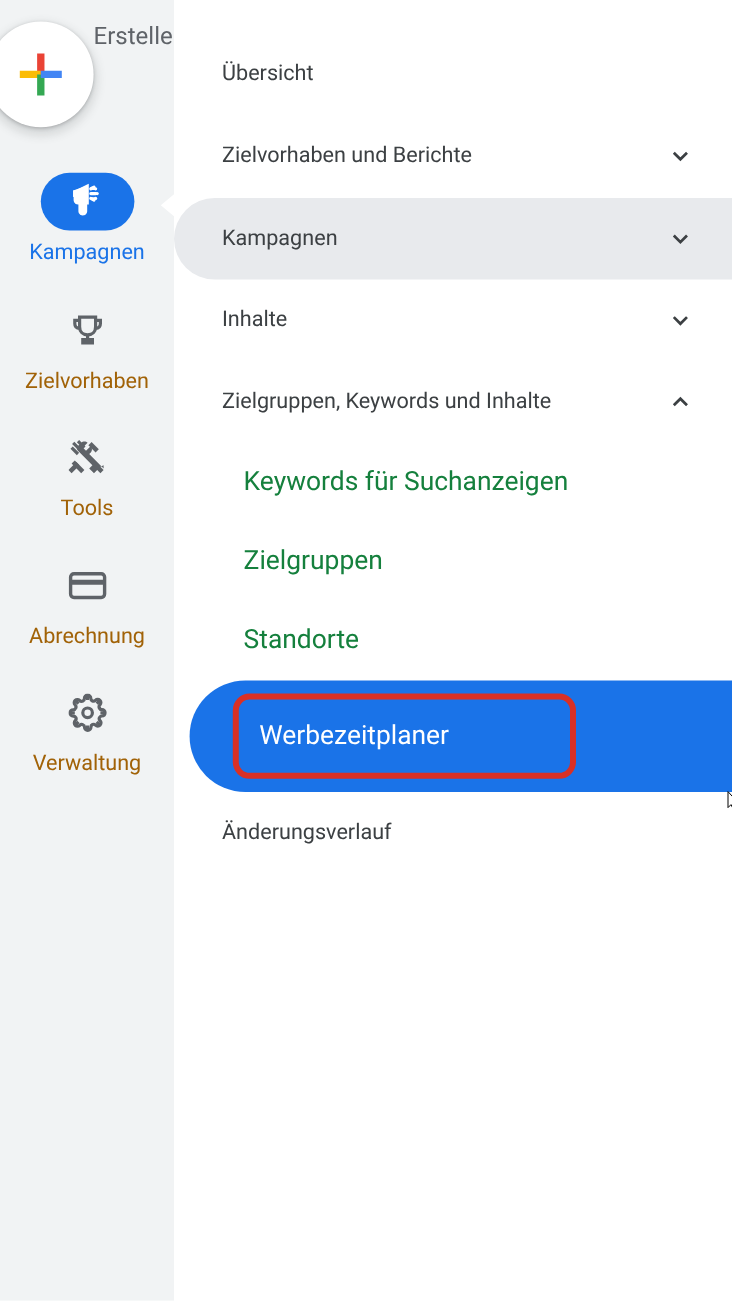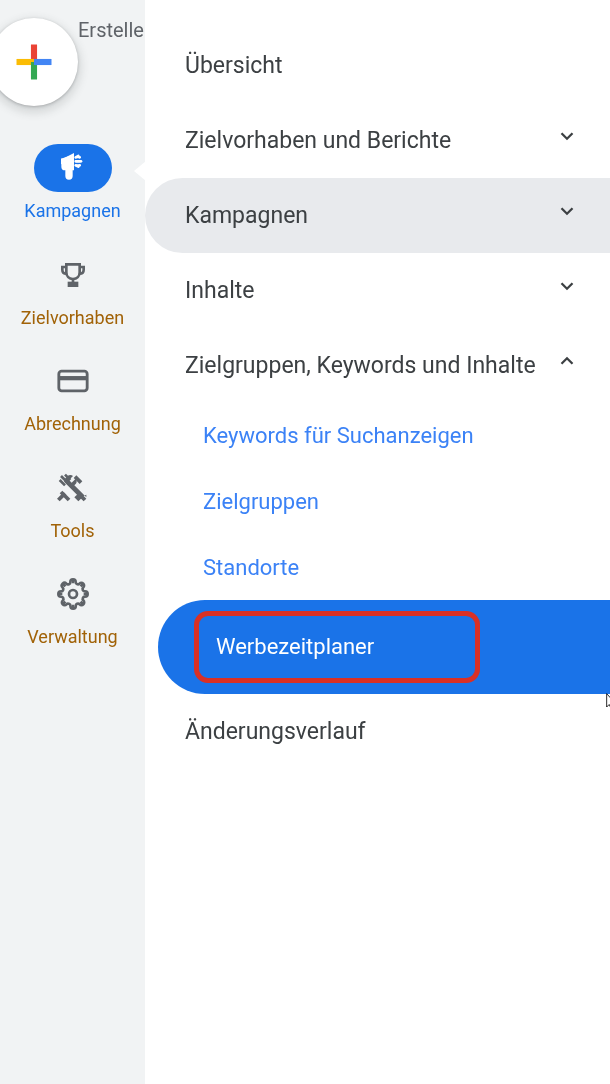--- a/index.html
+++ b/index.html
@@ -100,45 +100,45 @@
     }
 
     .menu-right {
       flex: 1;
       background: #fff;
       padding-top: 28px;
     }
 
     .menu-item {
       display: flex;
-      align-items: flex-start;
+      align-items: center;
       justify-content: space-between;
       padding: 22px 32px 22px 40px;
       cursor: pointer;
-      font-size: 23px;
+      font-size: 18px;
       color: #3c4043;
     }
 
     .menu-item.hovered {
       background: #e8eaed;
       border-top-left-radius: 44px;
       border-bottom-left-radius: 44px;
       margin-left: 0;
       padding-left: 40px;
     }
 
     .menu-item-label {
       line-height: 1.35;
       padding-right: 10px;
     }
 
     .submenu-item {
       padding: 18px 32px 18px 58px;
       font-size: 22px;
-      color: #3b82f6;
+      color: #15803d;
       cursor: pointer;
       line-height: 1.35;
     }
 
     .submenu-item.selected {
       background: #1a73e8;
       color: #fff;
       border-top-left-radius: 48px;
       border-bottom-left-radius: 48px;
       padding-top: 32px;
@@ -207,38 +207,38 @@
         <path d="M17 6 L20 6 L20 8 C20 10 19 11 17 11"></path>
         <path d="M12 15 L12 18"></path>
         <path d="M9 20 L15 20 L15 18 L9 18 Z" fill="#5f6368"></path>
       </svg>
     </div>
     <span class="nav-label">Zielvorhaben</span>
   </div>
 
   <div class="nav-item">
     <div class="nav-icon-wrap">
-      <svg width="34" height="34" viewBox="0 0 24 24" fill="none" stroke="#5f6368" stroke-width="2">
-        <rect x="2" y="5" width="20" height="14" rx="2"></rect>
-        <line x1="2" y1="10" x2="22" y2="10" stroke-width="3"></line>
-      </svg>
-    </div>
-    <span class="nav-label">Abrechnung</span>
-  </div>
-
-  <div class="nav-item">
-    <div class="nav-icon-wrap">
       <svg width="32" height="32" viewBox="0 0 24 24" fill="#5f6368">
         <path d="M22 19l-9-9 1-1c1-1 1-3 0-4l-3 3-2-2 3-3c-1-1-3-1-4 0L6 5c-1 1-1 2 0 3l9 9-2 2 3 3 2-2 2 2 2-2-2-2 2-1zM2 22l5-5-2-2-5 5 2 2z"></path>
         <path d="M14.5 2.5 L19 7 L17 9 L12.5 4.5 Z"></path>
         <path d="M4 14 L10 20 L8 22 L2 16 Z"></path>
         <path d="M3 3 L9 9 M6 2 L10 6 M2 6 L6 10" stroke="#5f6368" stroke-width="2"></path>
       </svg>
     </div>
     <span class="nav-label">Tools</span>
+  </div>
+
+  <div class="nav-item">
+    <div class="nav-icon-wrap">
+      <svg width="34" height="34" viewBox="0 0 24 24" fill="none" stroke="#5f6368" stroke-width="2">
+        <rect x="2" y="5" width="20" height="14" rx="2"></rect>
+        <line x1="2" y1="10" x2="22" y2="10" stroke-width="3"></line>
+      </svg>
+    </div>
+    <span class="nav-label">Abrechnung</span>
   </div>
 
   <div class="nav-item">
     <div class="nav-icon-wrap">
       <svg width="32" height="32" viewBox="0 0 24 24" fill="none" stroke="#5f6368" stroke-width="2">
         <circle cx="12" cy="12" r="3"></circle>
         <path d="M12 1v3m0 16v3M4.2 4.2l2.1 2.1m11.4 11.4l2.1 2.1M1 12h3m16 0h3M4.2 19.8l2.1-2.1m11.4-11.4l2.1-2.1"></path>
         <path d="M19.4 15a1.65 1.65 0 0 0 .33 1.82l.06.06a2 2 0 1 1-2.83 2.83l-.06-.06a1.65 1.65 0 0 0-1.82-.33 1.65 1.65 0 0 0-1 1.51V21a2 2 0 0 1-4 0v-.09A1.65 1.65 0 0 0 9 19.4a1.65 1.65 0 0 0-1.82.33l-.06.06a2 2 0 1 1-2.83-2.83l.06-.06a1.65 1.65 0 0 0 .33-1.82 1.65 1.65 0 0 0-1.51-1H3a2 2 0 0 1 0-4h.09A1.65 1.65 0 0 0 4.6 9a1.65 1.65 0 0 0-.33-1.82l-.06-.06a2 2 0 1 1 2.83-2.83l.06.06a1.65 1.65 0 0 0 1.82.33H9a1.65 1.65 0 0 0 1-1.51V3a2 2 0 0 1 4 0v.09a1.65 1.65 0 0 0 1 1.51 1.65 1.65 0 0 0 1.82-.33l.06-.06a2 2 0 1 1 2.83 2.83l-.06.06a1.65 1.65 0 0 0-.33 1.82V9a1.65 1.65 0 0 0 1.51 1H21a2 2 0 0 1 0 4h-.09a1.65 1.65 0 0 0-1.51 1z"></path>
       </svg>
     </div>

